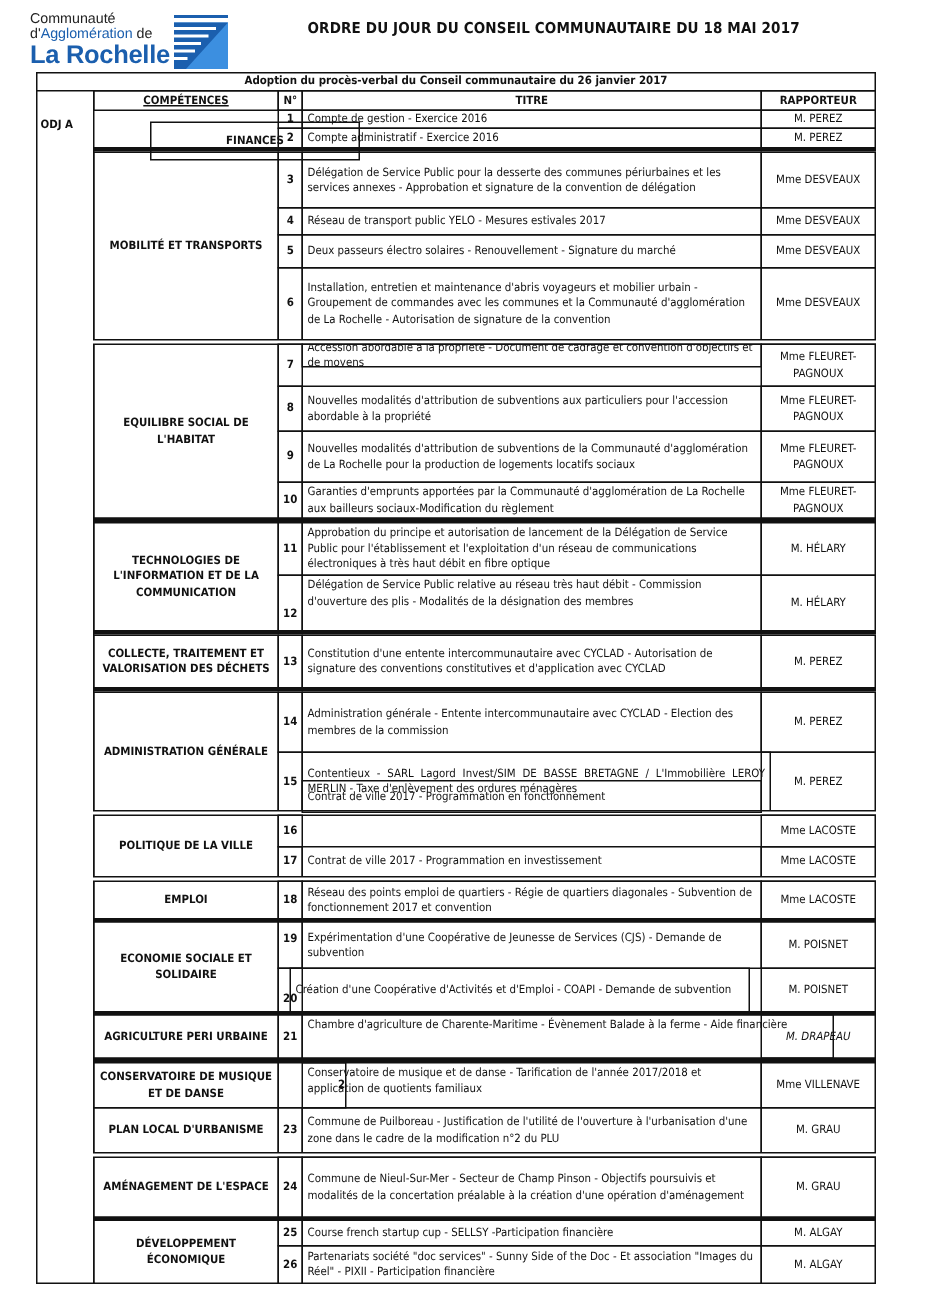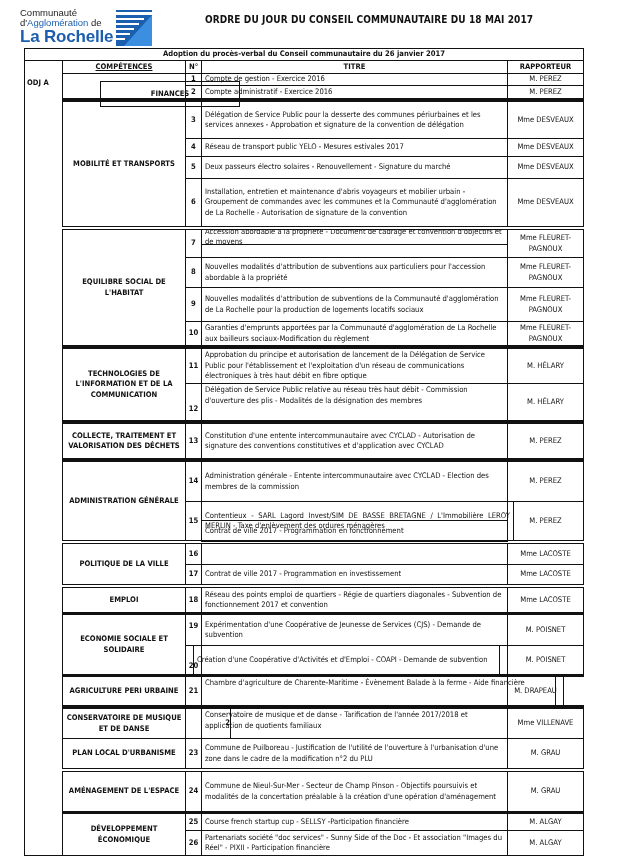--- a/index.html
+++ b/index.html
@@ -153,21 +153,21 @@
   <div class="cell titre" style="left:177px;top:566px;width:307px;height:32px;">Expérimentation d'une Coopérative de Jeunesse de Services (CJS) - Demande de subvention</div>
   <div class="cell c-center" style="left:483px;top:566px;width:77px;height:32px;">M. POISNET</div>
 
   <div class="cell num bold" style="left:161px;top:597px;width:17px;height:30px;align-items:flex-end;padding-bottom:3px;">20</div>
   <div class="cell titre" style="left:169px;top:597px;width:307px;height:30px;">Création d'une Coopérative d'Activités et d'Emploi - COAPI - Demande de subvention</div>
   <div class="cell c-center" style="left:483px;top:597px;width:77px;height:30px;">M. POISNET</div>
   <div class="sep-thick" style="top:626px;"></div>
 
   <div class="cell num bold" style="left:161px;top:628px;width:17px;height:30px;">21</div>
   <div class="cell titre" style="left:177px;top:628px;width:355px;height:30px;align-items:flex-start;padding-top:1px;">Chambre d'agriculture de Charente-Maritime - Évènement Balade à la ferme - Aide financière</div>
-  <div class="cell c-center" style="left:483px;top:628px;width:57px;height:30px;">M. DRAPEAU</div>
+  <div class="cell c-center" style="left:483px;top:628px;width:77px;height:30px;font-style:italic;">M. DRAPEAU</div>
   <div class="sep-thick" style="top:657px;"></div>
 
   <div class="cell num bold" style="left:161px;top:660px;width:17px;height:31px;padding-left:44px;">22</div>
   <div class="cell titre" style="left:177px;top:660px;width:307px;height:31px;align-items:flex-start;padding-top:1px;">Conservatoire de musique et de danse - Tarification de l'année 2017/2018 et application de quotients familiaux</div>
   <div class="cell c-center" style="left:483px;top:660px;width:77px;height:31px;">Mme VILLENAVE</div>
 
   <div class="cell num bold" style="left:161px;top:690px;width:17px;height:31px;">23</div>
   <div class="cell titre" style="left:177px;top:690px;width:307px;height:31px;">Commune de Puilboreau - Justification de l'utilité de l'ouverture à l'urbanisation d'une zone dans le cadre de la modification n°2 du PLU</div>
   <div class="cell c-center" style="left:483px;top:690px;width:77px;height:31px;">M. GRAU</div>
   <div class="sep-double" style="top:720px;"></div>

